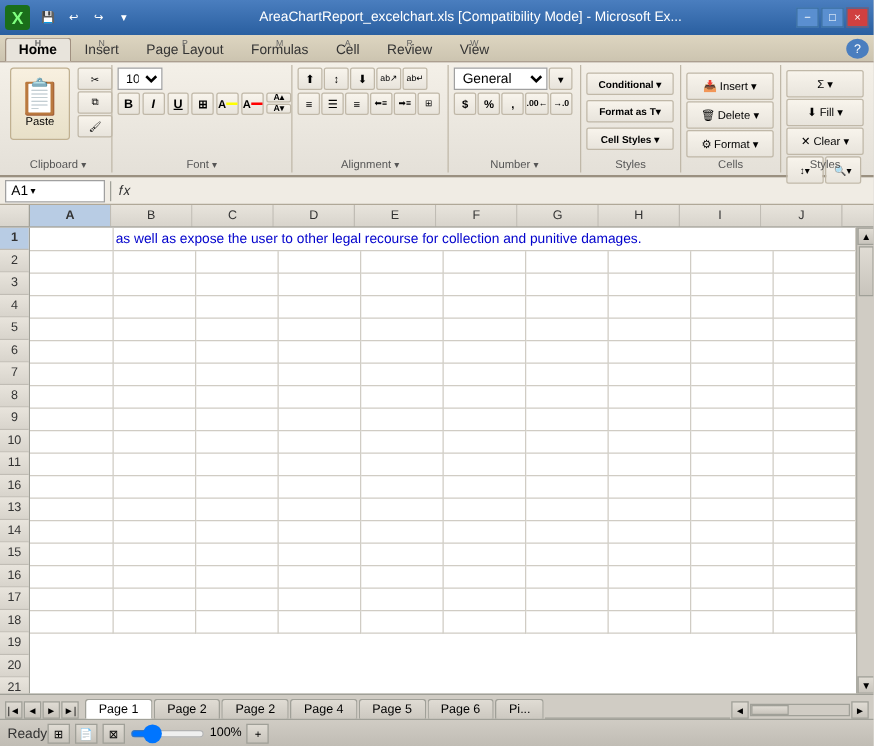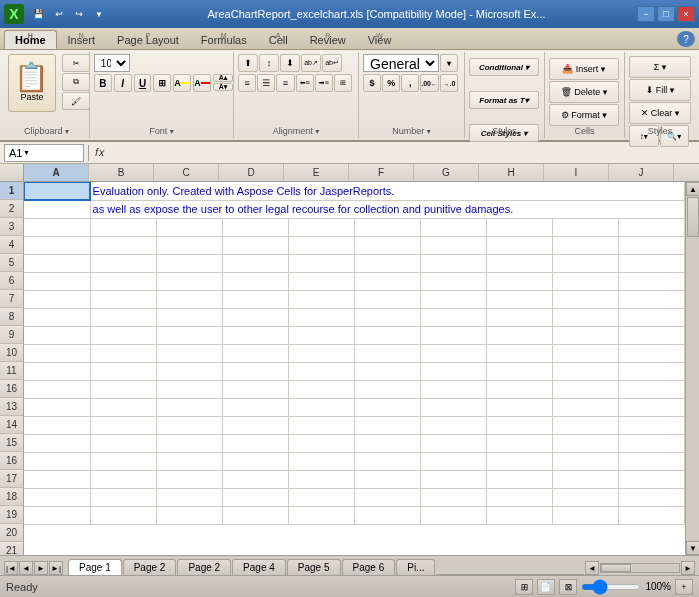--- a/index.html
+++ b/index.html
@@ -161,21 +161,21 @@
       width: 20px; height: 18px;
       background: linear-gradient(to bottom, #f8f4ec, #e8e4dc);
       border: 1px solid #c0b8a8;
       border-radius: 2px;
       display: flex; align-items: center; justify-content: center;
       font-size: 9px; cursor: pointer;
     }
 
     
     .number-select {
-      height: 18px; font-size: 14px;
+      height: 18px; font-size: 11px;
       border: 1px solid #a0a0a0;
       background: white;
       padding: 0 2px;
       width: 80px;
     }
     .cell-btn {
       height: 22px;
       background: linear-gradient(to bottom, #f8f4ec, #e8e4dc);
       border: 1px solid #c0b8a8;
       border-radius: 2px;
@@ -332,21 +332,20 @@
       font-weight: normal;
       z-index: 1;
     }
 
     
     .status-bar {
       background: linear-gradient(to bottom, #d0ccc4, #c0bcb4);
       height: 22px;
       display: flex;
       align-items: center;
-      justify-content: space-between;
       padding: 0 6px;
       border-top: 1px solid #a0a098;
     }
     .status-left { font-size: 11px; color: #333; }
     .status-right { display: flex; align-items: center; gap: 4px; font-size: 10px; }
     .view-btn {
       width: 18px; height: 16px;
       background: linear-gradient(to bottom, #e0dcd4, #c8c4bc);
       border: 1px solid #a0a098;
       display: flex; align-items: center; justify-content: center;
@@ -502,21 +501,21 @@
           <div class="format-btn" style="font-size:9px;">%</div>
           <div class="format-btn" style="font-size:9px;">,</div>
           <div class="format-btn" style="font-size:7px;">.00←</div>
           <div class="format-btn" style="font-size:7px;">→.0</div>
         </div>
       </div>
       <div class="ribbon-group-label">Number <span style="font-size:8px;">▾</span></div>
     </div>
 
     <div class="ribbon-group" style="min-width:80px;">
-      <div style="display:flex;flex-direction:column;gap:15px;padding-top:4px;font-style:italic;">
+      <div style="display:flex;flex-direction:column;gap:4px;padding-top:4px;">
         <div class="format-btn" style="width:70px;font-size:8px;">Conditional ▾</div>
         <div class="format-btn" style="width:70px;font-size:8px;">Format as T▾</div>
         <div class="format-btn" style="width:70px;font-size:8px;">Cell Styles ▾</div>
       </div>
       <div class="ribbon-group-label">Styles</div>
     </div>
 
     <div class="ribbon-group" style="min-width:80px;">
       <div style="display:flex;flex-direction:column;gap:1px;padding-top:4px;">
         <div class="cell-btn" style="width:70px;font-size:9px;">
@@ -613,24 +612,20 @@
               <col style="width:65px;">
               <col style="width:65px;">
               <col style="width:65px;">
               <col style="width:65px;">
               <col style="width:65px;">
               <col style="width:65px;">
               <col style="width:65px;">
             </colgroup>
             <tbody>
 
-              <tr>
-                <td class="selected-cell cell-active" style="background:#c0d8f0;outline:2px solid #1a6cc0;outline-offset:-1px;"></td>
-                <td colspan="9" class="text-blue" style="font-size:11px;">Evaluation only. Created with Aspose Cells for JasperReports.</td>
-              </tr>
 
 
 
               <tr>
                 <td></td>
                 <td colspan="9" class="text-blue">as well as expose the user to other legal recourse for collection and punitive damages.</td>
               </tr>
 
               <tr>
                   <td></td>

